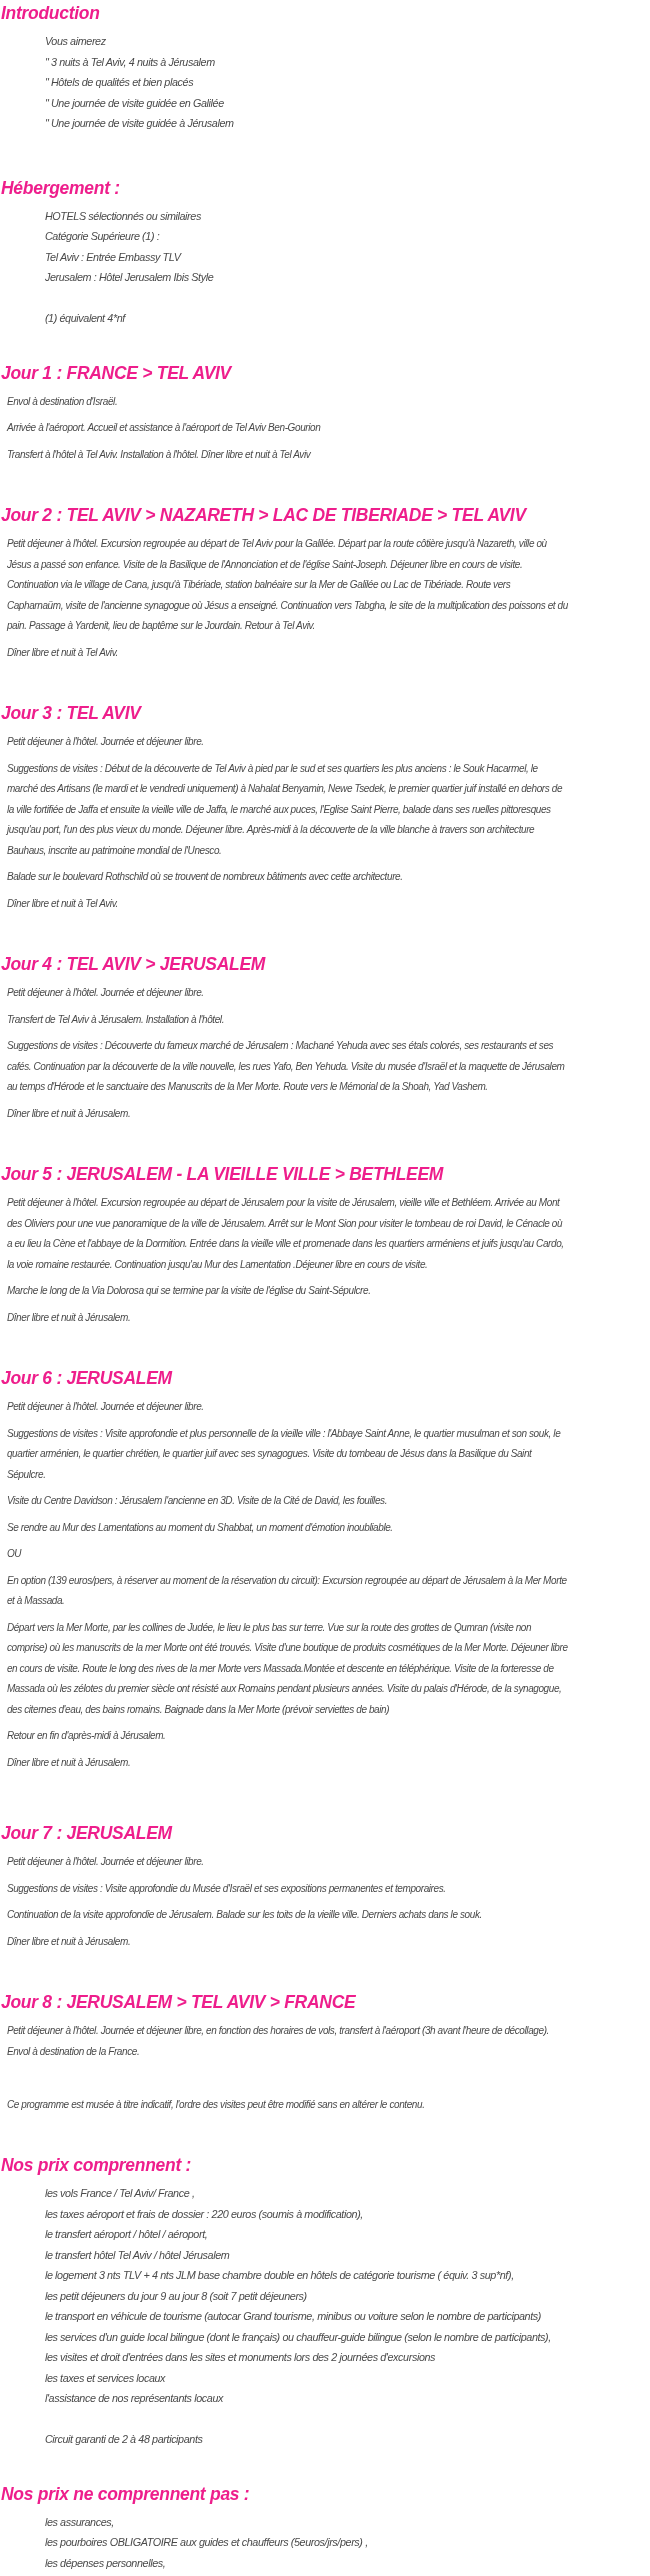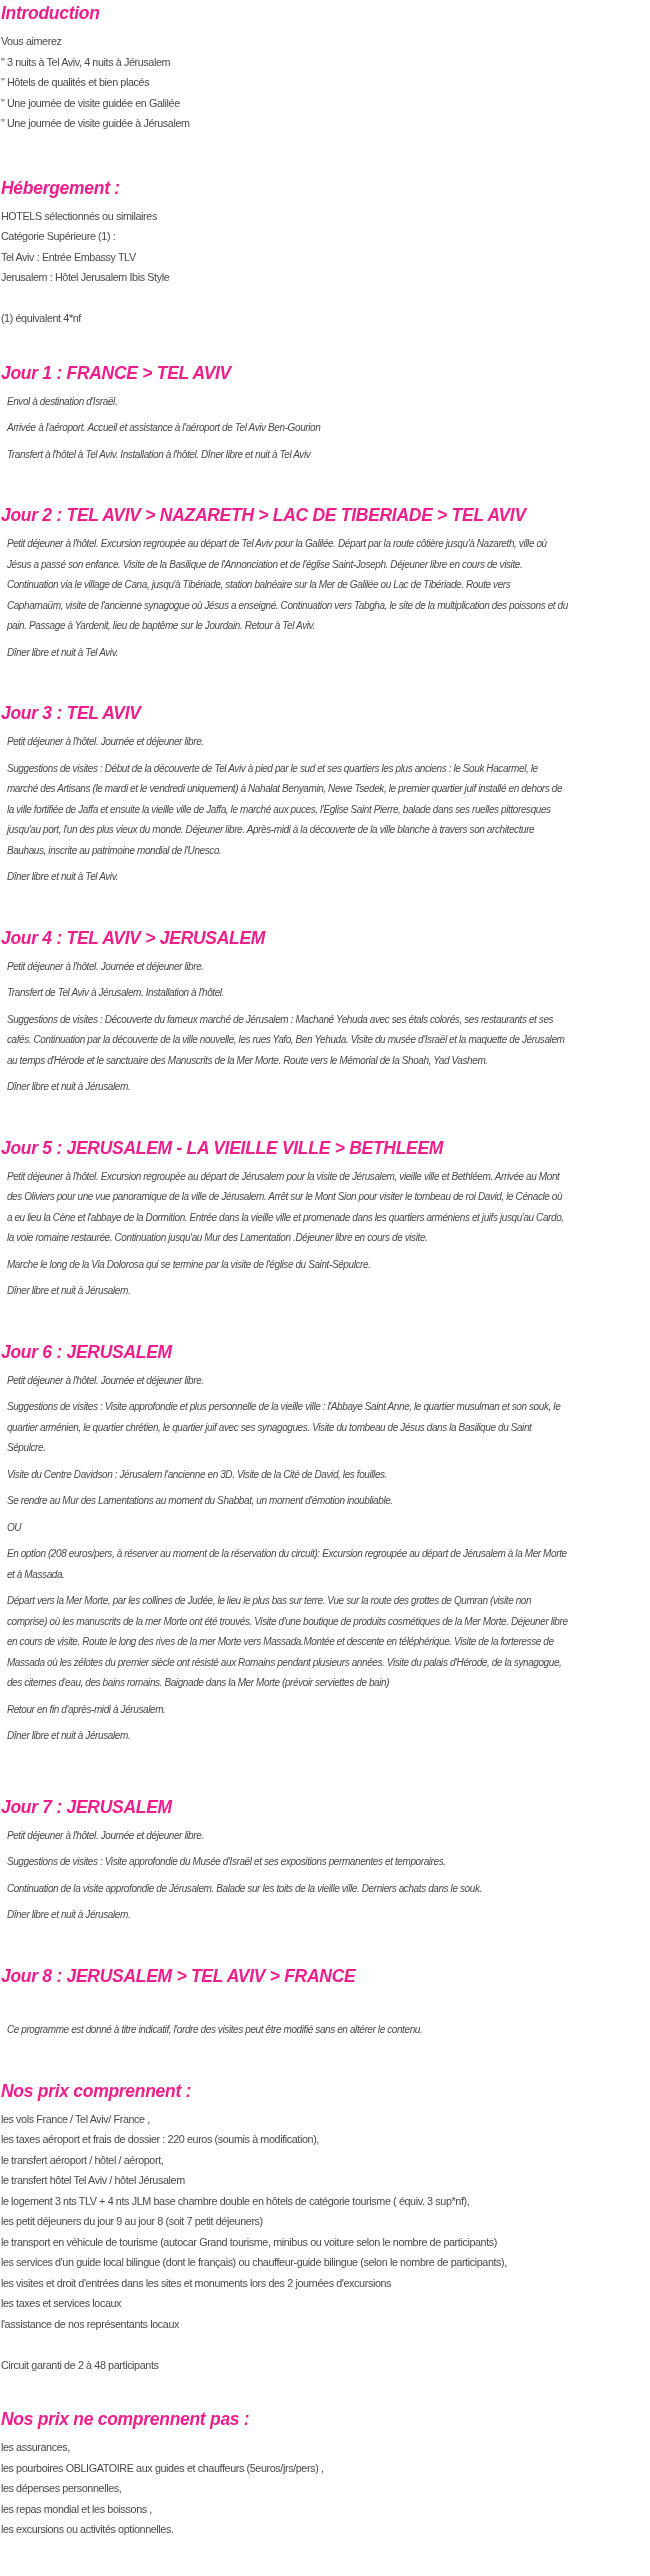--- a/index.html
+++ b/index.html
@@ -30,26 +30,28 @@
       transform-origin: left center;
       white-space: nowrap;
     }
     .intro-title { padding-top: 0; }
     .lines {
       margin: 5.1px 0 0 0;
       padding: 0;
       list-style: none;
     }
     .line {
+      font-style: italic;
       font-size: 10.8px;
       line-height: 20.5px;
       color: #4a4a4a;
       letter-spacing: -0.4px;
       min-height: 20.5px;
       white-space: normal;
+      padding-left: 44px;
     }
     .para {
       font-style: italic;
       font-size: 10px;
       line-height: 20.5px;
       color: #4a4a4a;
       letter-spacing: -0.4px;
       margin: 6px;
     }
     .gap-md { height: 31px; }
@@ -107,20 +109,21 @@
     </div>
   </section>
 
   <div class="gap-md"></div>
 
   <section>
     <h2 class="section-title">Jour 3 : TEL AVIV</h2>
     <div class="lines">
       <p class="para">Petit déjeuner à l'hôtel. Journée et déjeuner libre.</p>
       <p class="para">Suggestions de visites : Début de la découverte de Tel Aviv à pied par le sud et ses quartiers les plus anciens : le Souk Hacarmel, le marché des Artisans (le mardi et le vendredi uniquement) à Nahalat Benyamin, Newe Tsedek, le premier quartier juif installé en dehors de la ville fortifiée de Jaffa et ensuite la vieille ville de Jaffa, le marché aux puces, l'Eglise Saint Pierre, balade dans ses ruelles pittoresques jusqu'au port, l'un des plus vieux du monde. Déjeuner libre. Après-midi à la découverte de la ville blanche à travers son architecture Bauhaus, inscrite au patrimoine mondial de l'Unesco.</p>
+      <p class="para">Balade sur le boulevard Rothschild où se trouvent de nombreux bâtiments avec cette architecture.</p>
       <p class="para">Dîner libre et nuit à Tel Aviv.</p>
     </div>
   </section>
 
   <div class="gap-md"></div>
 
   <section>
     <h2 class="section-title">Jour 4 : TEL AVIV &gt; JERUSALEM</h2>
     <div class="lines">
       <p class="para">Petit déjeuner à l'hôtel. Journée et déjeuner libre.</p>
@@ -144,21 +147,21 @@
   <div class="gap-md"></div>
 
   <section>
     <h2 class="section-title">Jour 6 : JERUSALEM</h2>
     <div class="lines">
       <p class="para">Petit déjeuner à l'hôtel. Journée et déjeuner libre.</p>
       <p class="para">Suggestions de visites : Visite approfondie et plus personnelle de la vieille ville : l'Abbaye Saint Anne, le quartier musulman et son souk, le quartier arménien, le quartier chrétien, le quartier juif avec ses synagogues. Visite du tombeau de Jésus dans la Basilique du Saint Sépulcre.</p>
       <p class="para">Visite du Centre Davidson : Jérusalem l'ancienne en 3D. Visite de la Cité de David, les fouilles.</p>
       <p class="para">Se rendre au Mur des Lamentations au moment du Shabbat, un moment d'émotion inoubliable.</p>
       <p class="para">OU</p>
-      <p class="para">En option (208 euros/pers, à réserver au moment de la réservation du circuit): Excursion regroupée au départ de Jérusalem à la Mer Morte et à Massada.</p>
+      <p class="para">En option (139 euros/pers, à réserver au moment de la réservation du circuit): Excursion regroupée au départ de Jérusalem à la Mer Morte et à Massada.</p>
       <p class="para">Départ vers la Mer Morte, par les collines de Judée, le lieu le plus bas sur terre. Vue sur la route des grottes de Qumran (visite non comprise) où les manuscrits de la mer Morte ont été trouvés. Visite d'une boutique de produits cosmétiques de la Mer Morte. Déjeuner libre en cours de visite. Route le long des rives de la mer Morte vers Massada.Montée et descente en téléphérique. Visite de la forteresse de Massada où les zélotes du premier siècle ont résisté aux Romains pendant plusieurs années. Visite du palais d'Hérode, de la synagogue, des citernes d'eau, des bains romains. Baignade dans la Mer Morte (prévoir serviettes de bain)</p>
       <p class="para">Retour en fin d'après-midi à Jérusalem.</p>
       <p class="para">Dîner libre et nuit à Jérusalem.</p>
     </div>
   </section>
 
   <div class="gap-lg"></div>
 
   <section>
     <h2 class="section-title">Jour 7 : JERUSALEM</h2>
@@ -168,22 +171,23 @@
       <p class="para">Continuation de la visite approfondie de Jérusalem. Balade sur les toits de la vieille ville. Derniers achats dans le souk.</p>
       <p class="para">Dîner libre et nuit à Jérusalem.</p>
     </div>
   </section>
 
   <div class="gap-md"></div>
 
   <section>
     <h2 class="section-title">Jour 8 : JERUSALEM &gt; TEL AVIV &gt; FRANCE</h2>
     <div class="lines">
-      <div class="blank"></div>
-      <p class="para">Ce programme est donné à titre indicatif, l'ordre des visites peut être modifié sans en altérer  le contenu.</p>
+      <p class="para">Petit déjeuner à l'hôtel. Journée et déjeuner libre, en fonction des horaires de vols, transfert à l'aéroport (3h avant l'heure de décollage). Envol à destination de la France.</p>
+      <div class="blank"></div>
+      <p class="para">Ce programme est musée à titre indicatif, l'ordre des visites peut être modifié sans en altérer  le contenu.</p>
     </div>
   </section>
 
   <div class="gap-md"></div>
 
   <section>
     <h2 class="section-title">Nos prix comprennent :</h2>
     <div class="lines">
       <div class="line">les vols France / Tel Aviv/ France ,</div>
       <div class="line">les taxes aéroport et frais de dossier : 220 euros (soumis à modification),</div>

